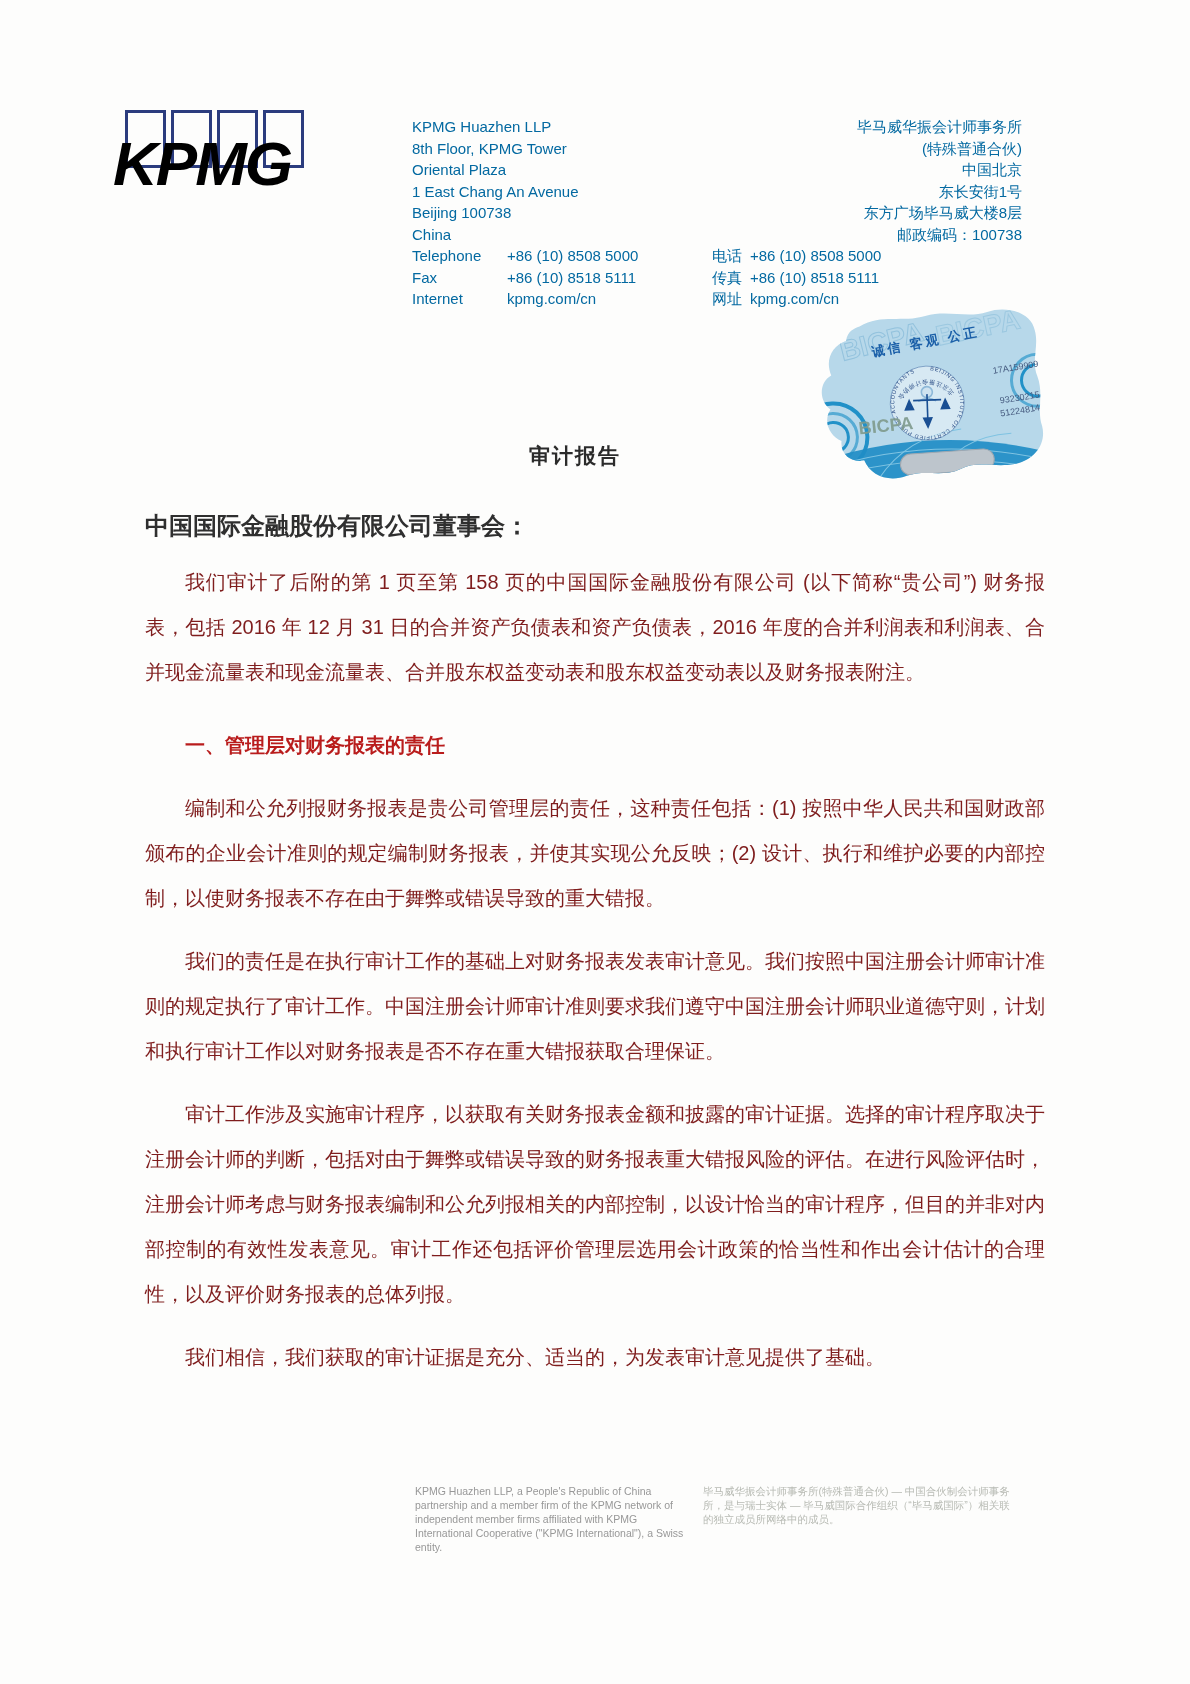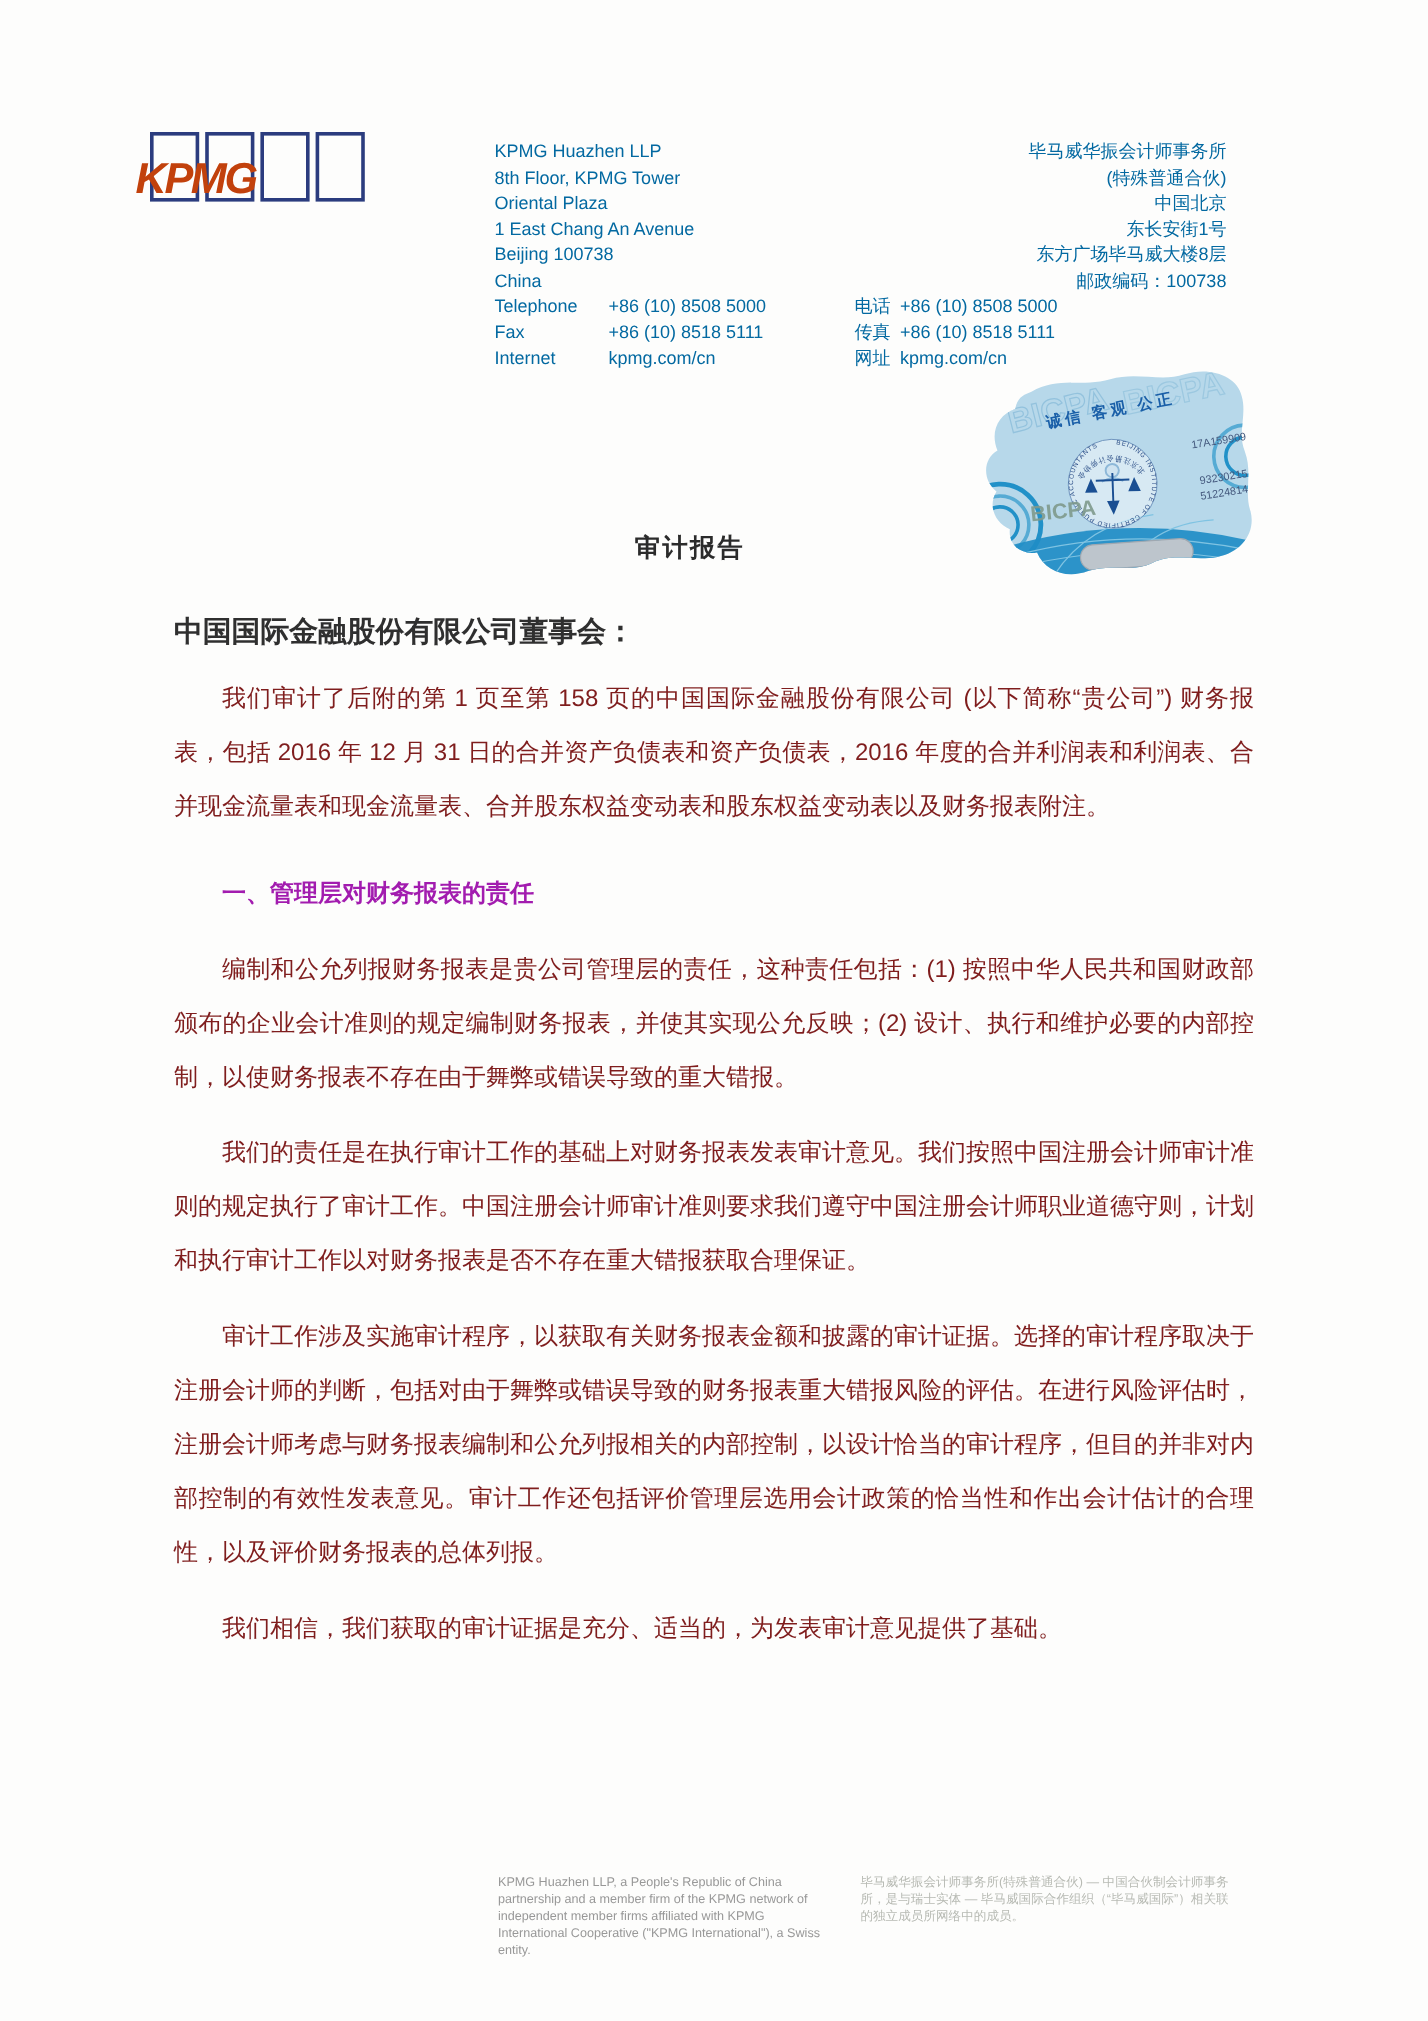--- a/index.html
+++ b/index.html
@@ -9,40 +9,40 @@
     font-family:"Liberation Sans","DejaVu Sans",sans-serif;
     color:#333;
     overflow:hidden;
   }
   
   .logo{position:absolute;left:113px;top:110px;width:170px;height:90px;}
   .logo-rects{position:absolute;left:12px;top:0;display:flex;gap:5px;}
   .logo-rects span{display:block;width:35px;height:52px;border:3px solid #2b3c7e;background:transparent;}
   .logo-text{
     position:absolute;left:0px;top:18px;
-    font-size:36px;font-weight:bold;font-style:italic;
-    color:#c2410c;letter-spacing:-2px;
+    font-size:62px;font-weight:bold;font-style:italic;
+    color:#000000;letter-spacing:-2px;
   }
   .addr{position:absolute;top:116px;font-size:15px;line-height:21.5px;color:#0369a1;}
   .addr-en{left:412px;width:290px;}
   .addr-cn{left:712px;width:310px;text-align:right;}
   .contact-row{display:flex;}
   .addr-en .c-label{width:95px;flex:0 0 95px;}
   .addr-cn .c-label{flex:0 0 auto;margin-right:8px;}
   
   .stamp{position:absolute;left:810px;top:306px;width:240px;height:180px;}
   
   .letter{position:absolute;left:145px;top:442px;width:900px;}
   .doc-title{font-size:21px;font-weight:bold;color:#2b2b2b;text-align:center;margin:0;padding-right:40px;letter-spacing:2px;}
   .ref-line{margin-top:47px;text-align:right;padding-right:42px;font-size:18px;color:#3c3c3c;}
   .addressee{margin-top:40px;font-size:24px;font-weight:bold;color:#2f2f2f;}
   .para{margin:18px 0 0 0;font-size:20px;line-height:45px;color:#7f1d1d;text-align:justify;text-indent:2em;}
-  .sec-heading{margin:28px 0 0 0;font-size:20px;line-height:45px;font-weight:bold;color:#a21caf;text-indent:2em;}
+  .sec-heading{margin:28px 0 0 0;font-size:20px;line-height:45px;font-weight:bold;color:#b91c1c;text-indent:2em;}
   
-  .footer{position:absolute;left:415px;top:1562px;display:flex;gap:32px;}
+  .footer{position:absolute;left:415px;top:1484px;display:flex;gap:18px;}
   .footer-en{width:270px;font-size:10.5px;line-height:14px;color:#989898;}
   .footer-cn{width:315px;font-size:10.5px;line-height:14px;color:#b7bab3;}
 </style>
 </head>
 <body>
 
 <div class="logo">
   <div class="logo-rects">
     <span></span>
       <span></span>

